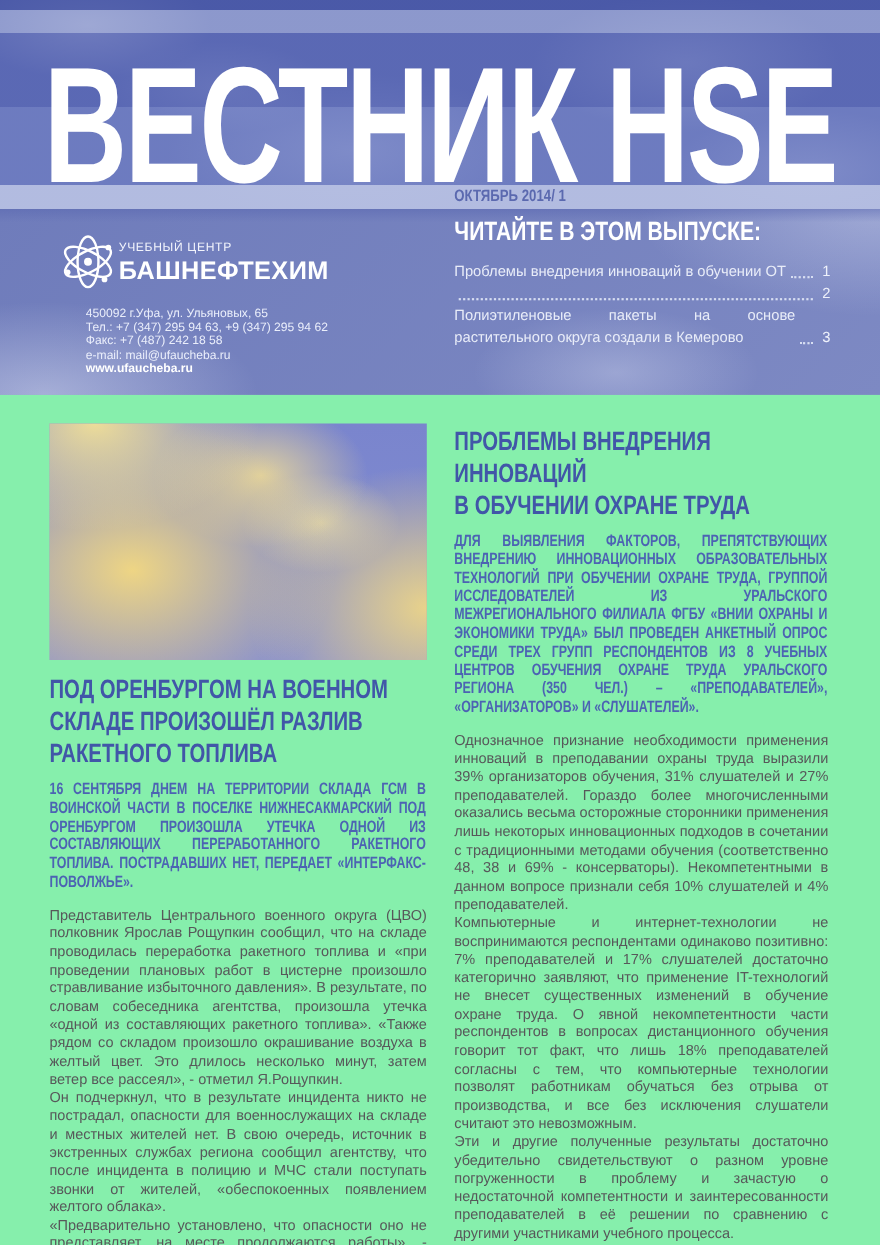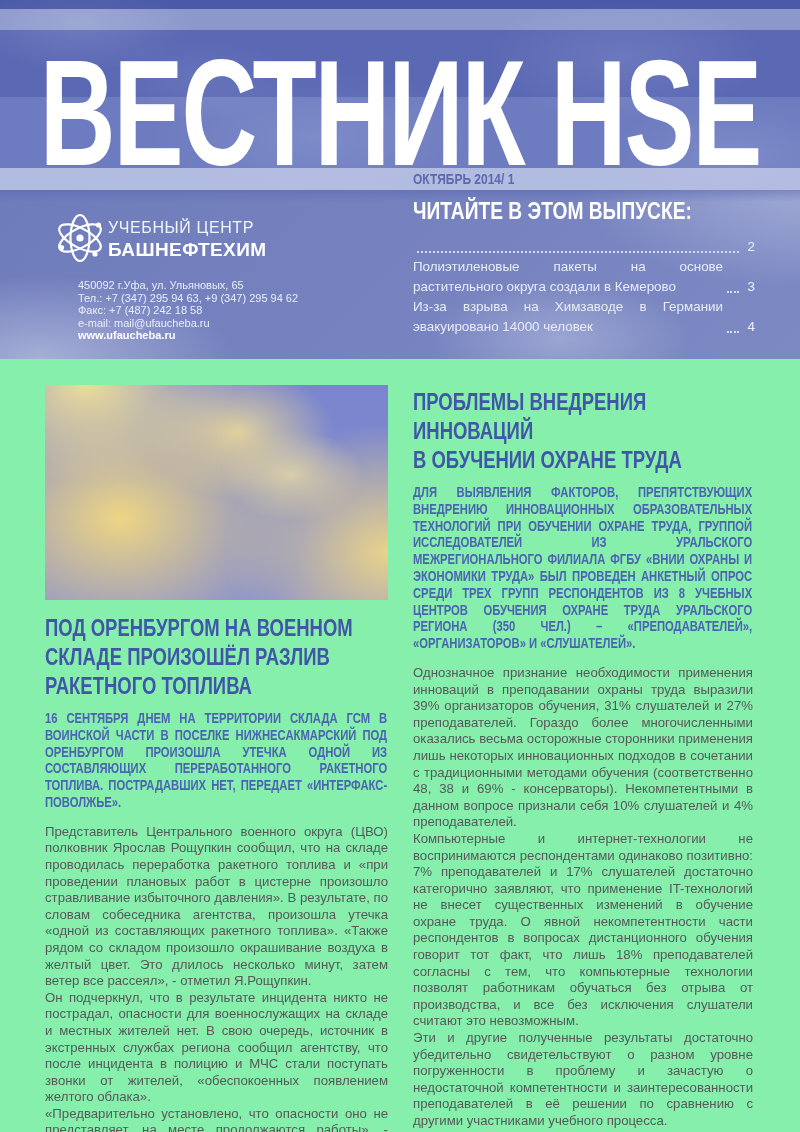--- a/index.html
+++ b/index.html
@@ -44,22 +44,22 @@
       linear-gradient(180deg, rgba(88,102,176,.5) 0, rgba(88,102,176,0) 12px),
       radial-gradient(ellipse 300px 130px at 5% 100%, rgba(238,241,252,.42), rgba(238,241,252,0) 65%),
       radial-gradient(ellipse 340px 150px at 100% 0%, rgba(230,235,250,.35), rgba(230,235,250,0) 65%),
       radial-gradient(ellipse 200px 90px at 70% 88%, rgba(235,239,252,.3), rgba(235,239,252,0) 65%),
       linear-gradient(135deg,#6f7cbb,#7d89c3);
   }
   .org{width:330px;color:#ffffff;}
   .org-top{display:flex;margin-top:20px;align-items:flex-start;}
   .atom{width:56px;height:56px;flex:none;}
   .org-names{margin-left:0;margin-top:9px;}
-  .org-type{font-size:16px;letter-spacing:.6px;color:#f2f4fc;}
-  .org-name{font-size:19px;font-weight:bold;letter-spacing:.4px;margin-top:2px;color:#ffffff;}
+  .org-type{font-size:11px;letter-spacing:.6px;color:#f2f4fc;}
+  .org-name{font-size:23px;font-weight:bold;letter-spacing:.4px;margin-top:2px;color:#ffffff;}
   .org-contacts{margin:13px 0 0 26px;font-size:11px;line-height:12.5px;color:#eaeefb;}
   .org-contacts .site{font-weight:bold;color:#ffffff;}
   
   .toc{width:342px;margin-left:auto;margin-top:8px;}
   .toc-heading{
     font-weight:bold;font-size:24px;line-height:26px;color:#ffffff;
     width:125%;transform:scaleX(.8);transform-origin:0 0;white-space:nowrap;
     margin:0 0 13px 0;
   }
   .toc-item{display:flex;align-items:flex-end;font-size:13.4px;line-height:20px;color:#e8ecf8;}
@@ -130,32 +130,32 @@
         <div>Тел.: +7 (347) 295 94 63, +9 (347) 295 94 62</div>
         <div>Факс: +7 (487) 242 18 58</div>
         <div>e-mail: mail@ufaucheba.ru</div>
         <div class="site">www.ufaucheba.ru</div>
       </div>
     </div>
     <div class="toc">
       <h2 class="toc-heading">ЧИТАЙТЕ В ЭТОМ ВЫПУСКЕ:</h2>
       <div>
           <div class="toc-item">
+            <span class="toc-label">Проблемы внедрения инноваций в обучении ОТ</span>
+            <span class="toc-dots"></span>
+            <span class="toc-page">1</span>
+          </div>
+          <div class="toc-item">
             <span class="toc-dots"></span>
             <span class="toc-page">2</span>
           </div>
           <div class="toc-item">
             <span class="toc-label">Полиэтиленовые пакеты на основе растительного округа создали в Кемерово</span>
             <span class="toc-dots"></span>
             <span class="toc-page">3</span>
-          </div>
-          <div class="toc-item">
-            <span class="toc-label">Из-за взрыва на Химзаводе в Германии эвакуировано 14000 человек</span>
-            <span class="toc-dots"></span>
-            <span class="toc-page">4</span>
           </div>
         </div>
     </div>
   </section>
 
   <main class="content">
 
     <article class="col-left">
       <div class="photo"></div>
       <h1 class="headline">ПОД ОРЕНБУРГОМ НА ВОЕННОМ

